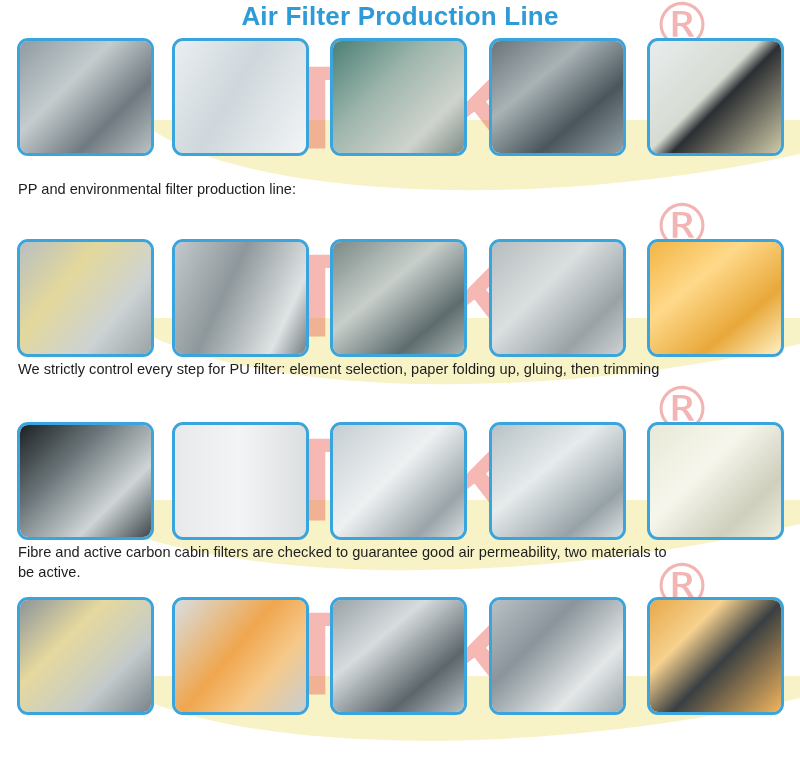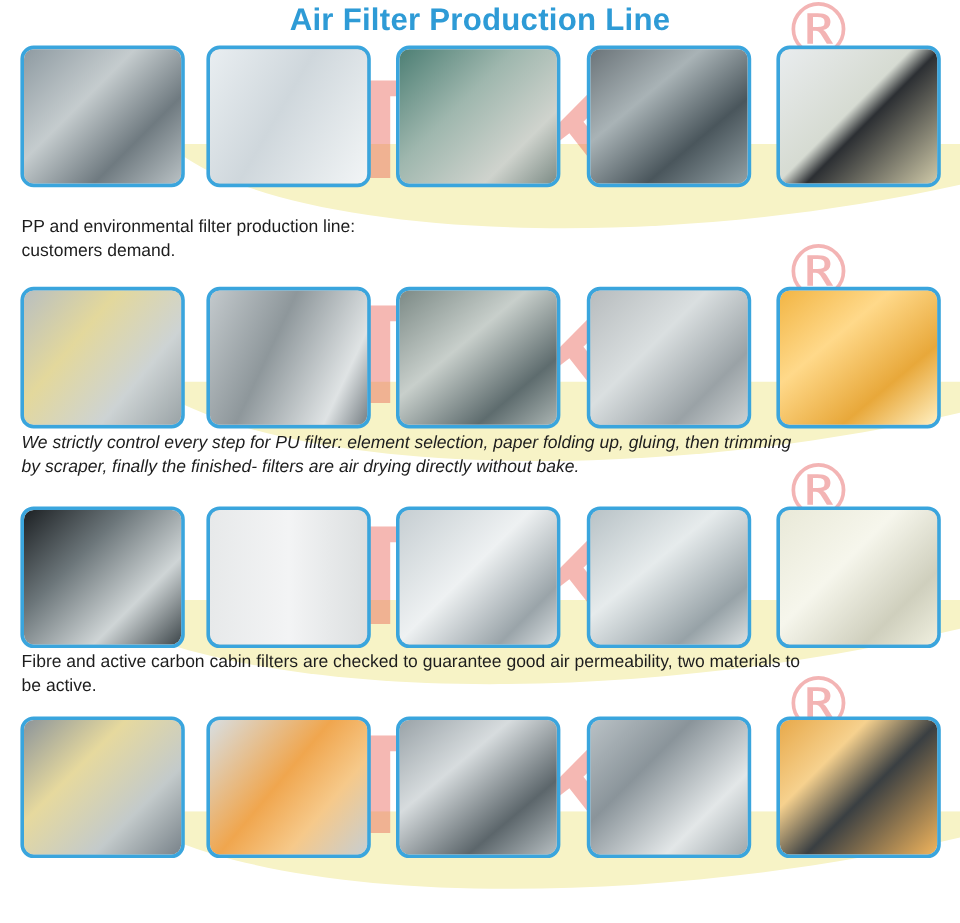--- a/index.html
+++ b/index.html
@@ -157,21 +157,20 @@
       <div class="thumb" style="left:489px;">
           <div class="ph p-d"></div>
         </div>
       <div class="thumb" style="left:647px;">
           <div class="ph p-e"></div>
         </div>
     </div>
   </div>
   <div class="caption" style="top:180px;">
     <div>PP and environmental filter production line:</div>
-    <div>customers demand.</div>
   </div>
 
   <div class="row" style="top:239px;">
     <div class="thumbs">
       <div class="thumb" style="left:17px;">
           <div class="ph p-f"></div>
         </div>
       <div class="thumb" style="left:172px;">
           <div class="ph p-g"></div>
         </div>
@@ -179,23 +178,22 @@
           <div class="ph p-h"></div>
         </div>
       <div class="thumb" style="left:489px;">
           <div class="ph p-i"></div>
         </div>
       <div class="thumb" style="left:647px;">
           <div class="ph p-j"></div>
         </div>
     </div>
   </div>
-  <div class="caption" style="top:360px;font-style:italic;">
+  <div class="caption" style="top:360px;">
     <div>We strictly control every step for PU filter: element selection, paper folding up, gluing, then trimming</div>
-    <div>by scraper, finally the finished- filters are air drying directly without bake.</div>
   </div>
 
   <div class="row" style="top:422px;">
     <div class="thumbs">
       <div class="thumb" style="left:17px;">
           <div class="ph p-k"></div>
         </div>
       <div class="thumb" style="left:172px;">
           <div class="ph p-l"></div>
         </div>

